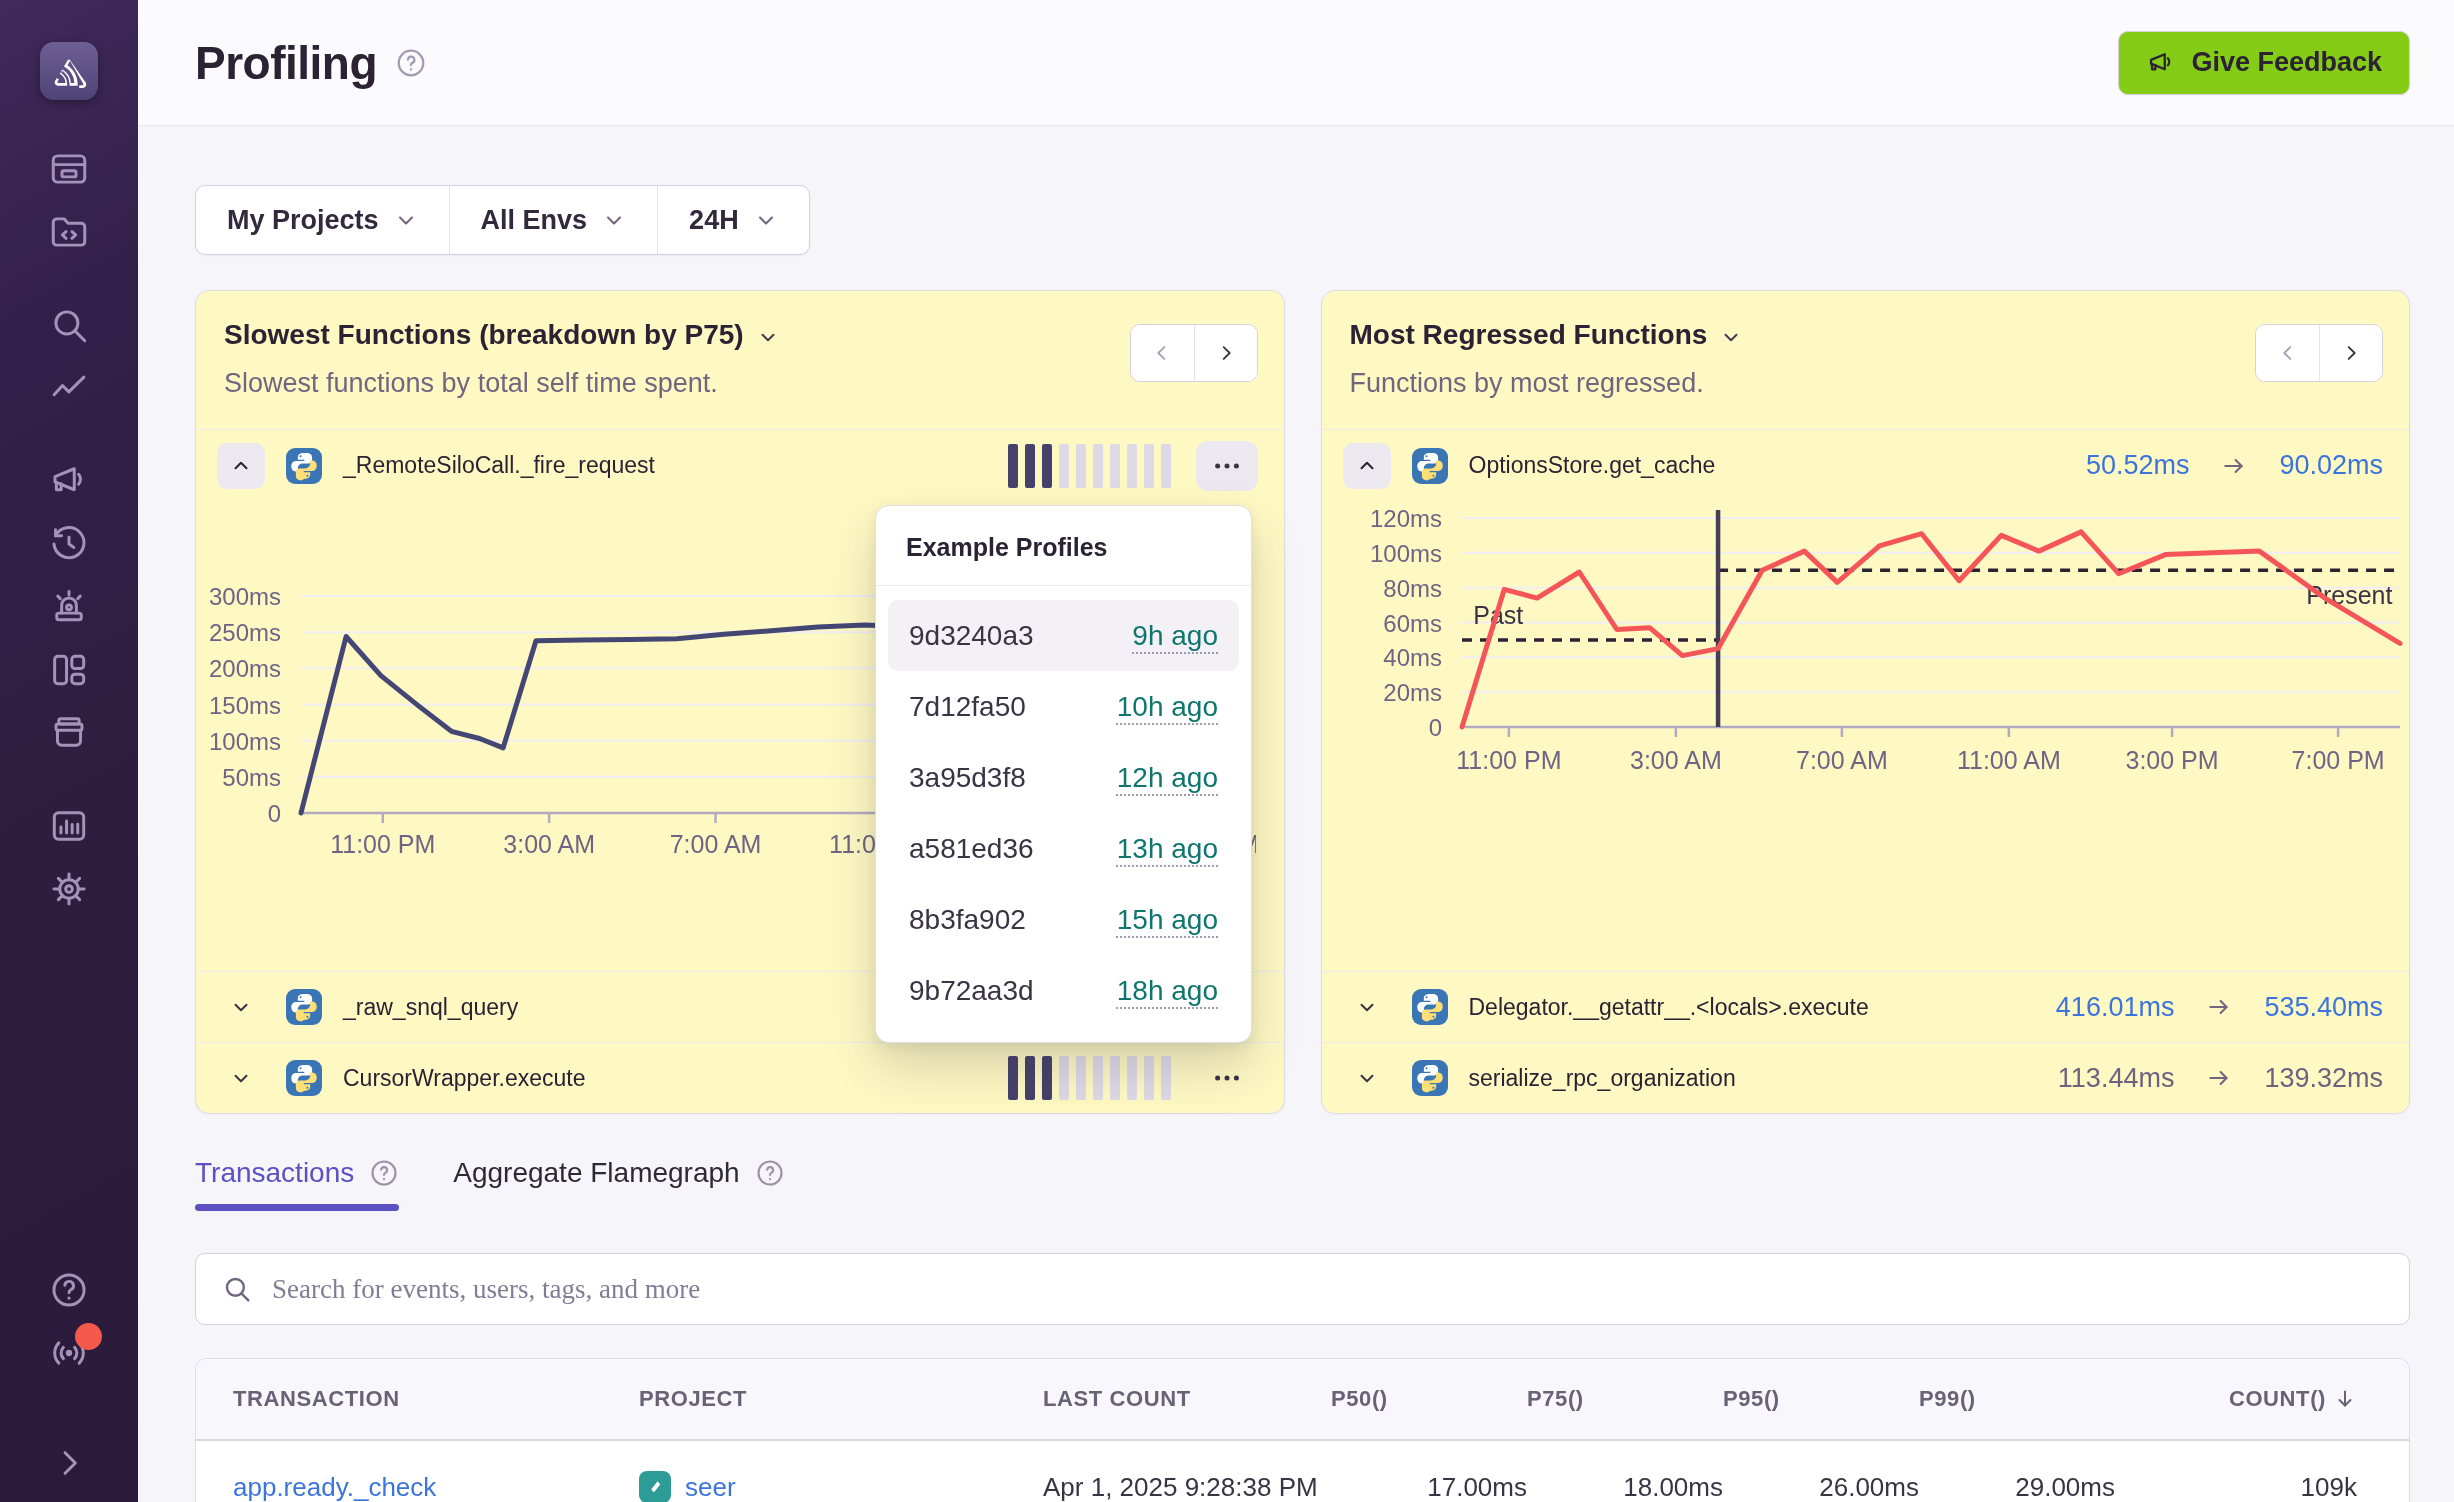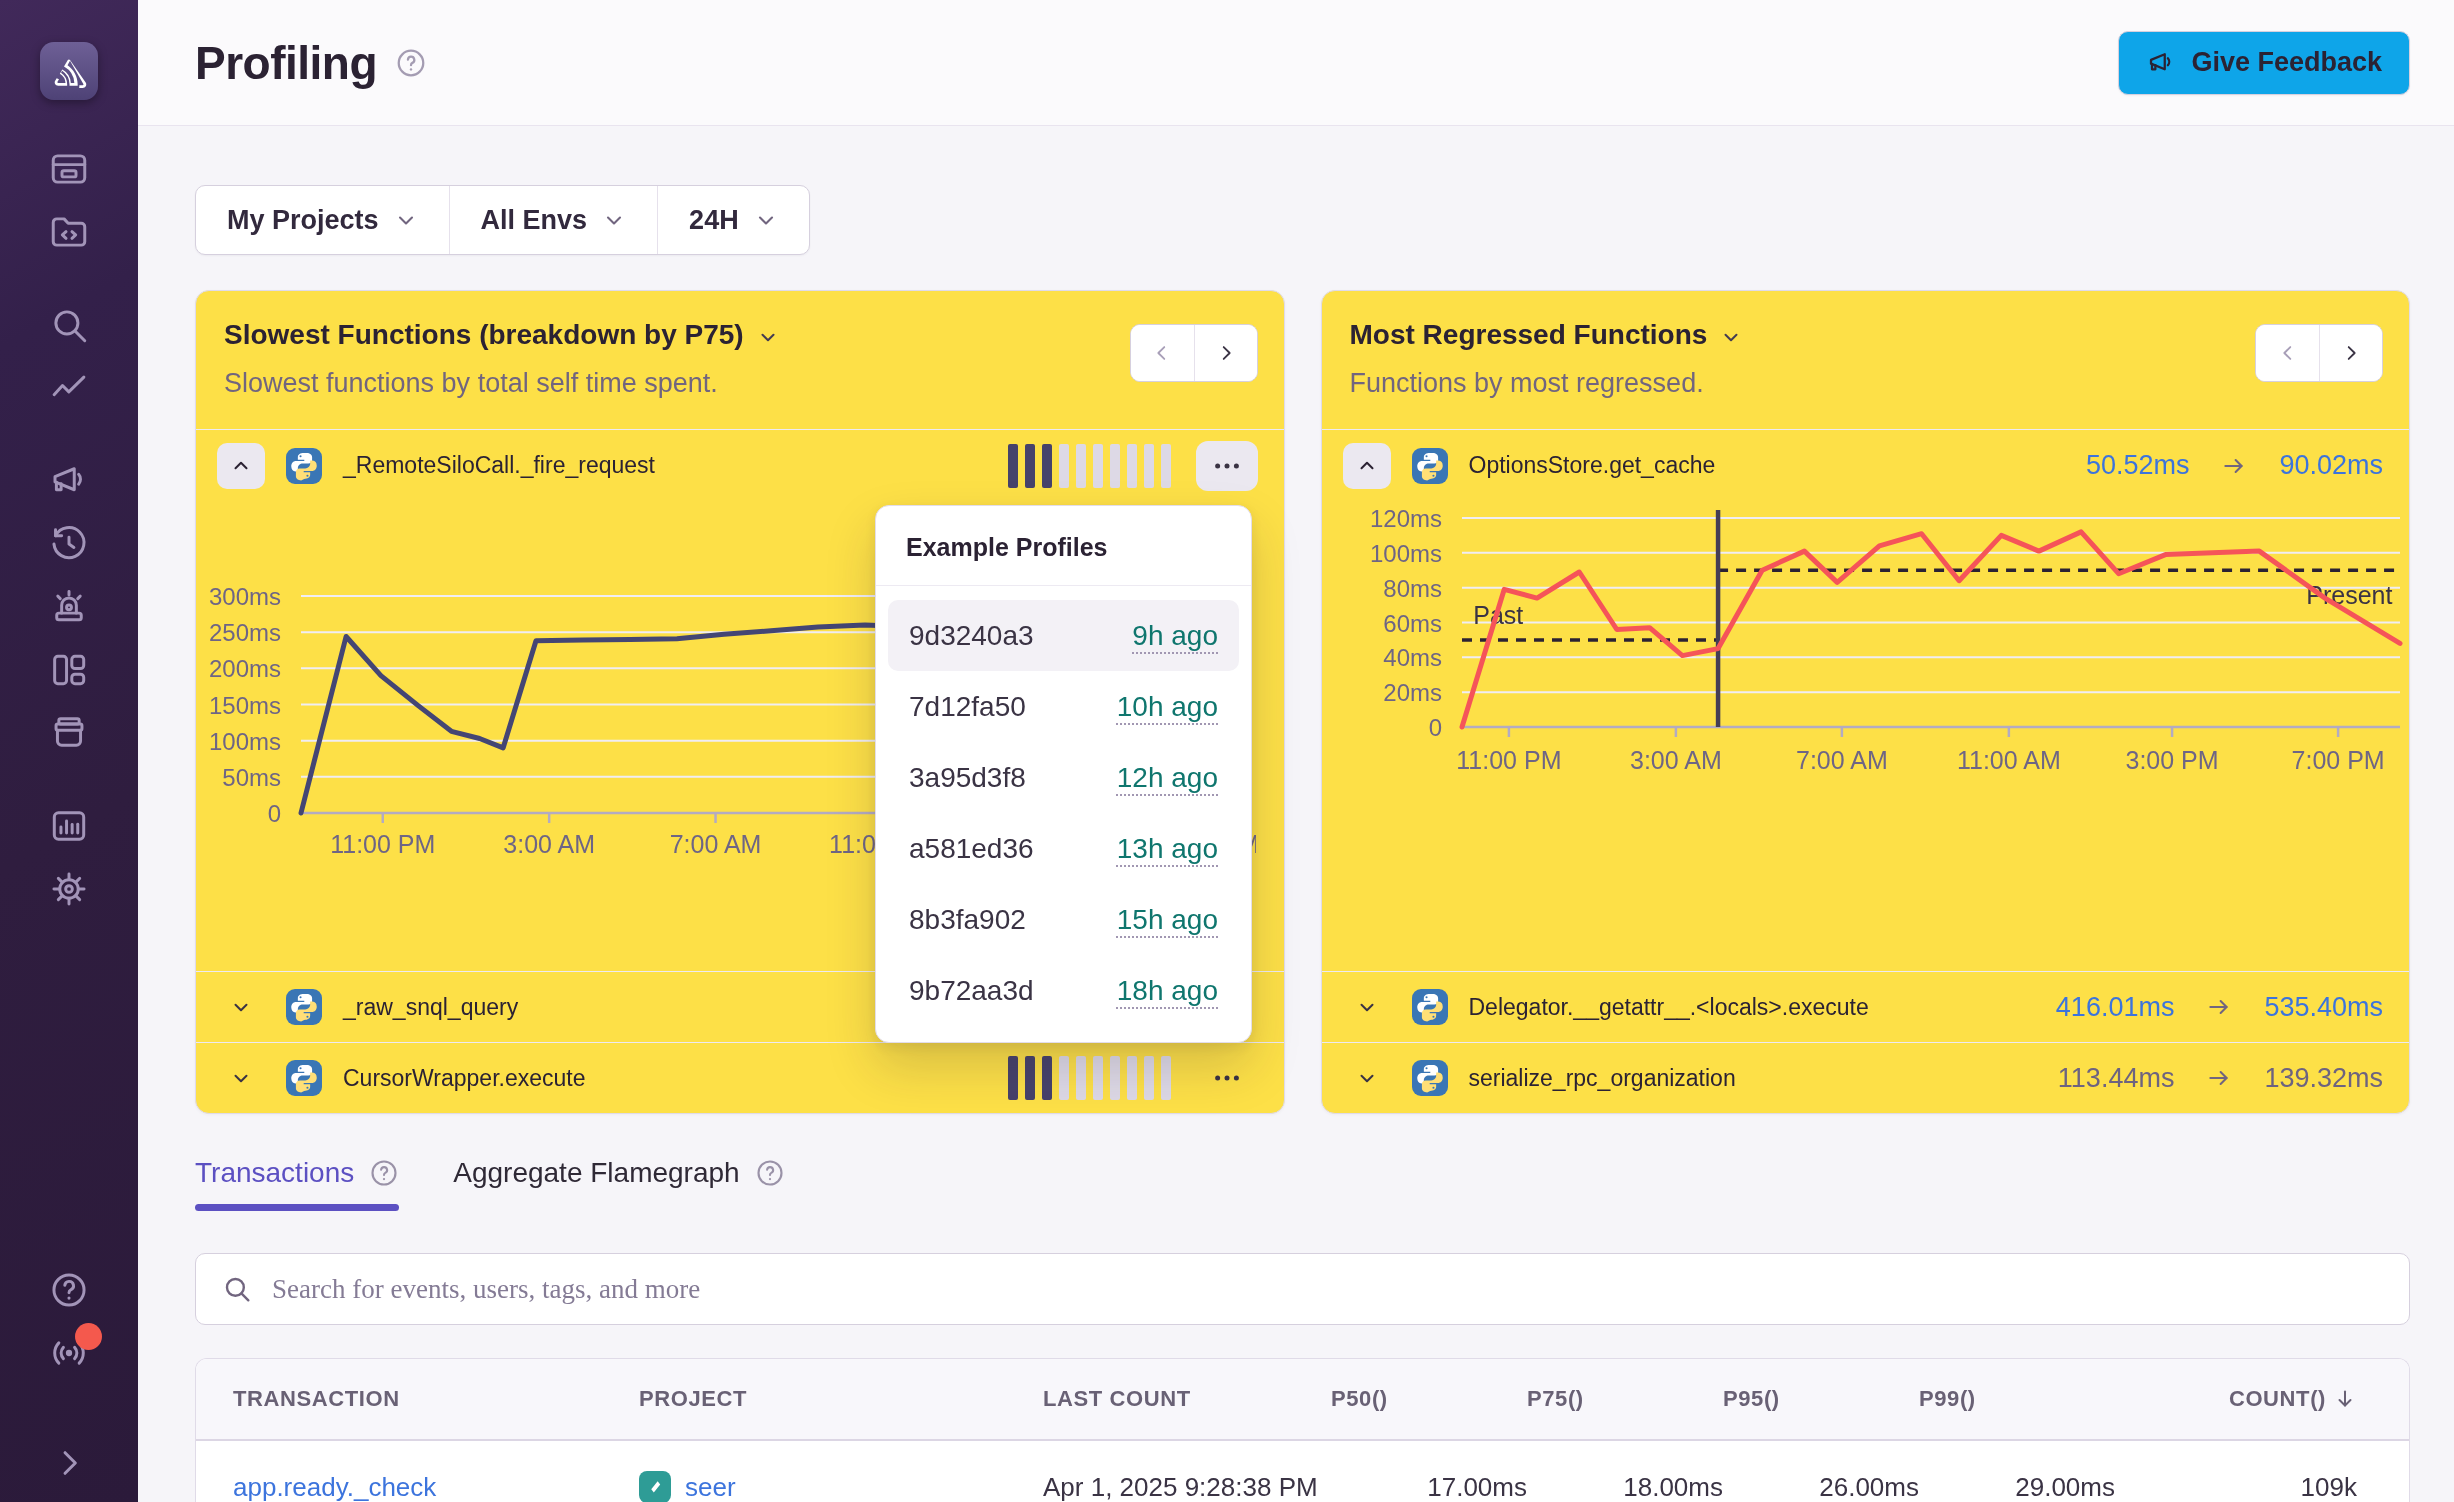--- a/index.html
+++ b/index.html
@@ -21,34 +21,34 @@
   .collapse-gap{margin-top:47px}
   .notif-dot{position:absolute;top:-7px;right:-10px;width:27px;height:27px;border-radius:50%;background:#f4594d}
 
   
   .main{position:absolute;left:138px;right:0;top:0;bottom:0}
   .page-header{height:126px;background:#fbfafc;border-bottom:1px solid #e9e4ef;
     display:flex;align-items:center;padding:0 44px 0 57px}
   .page-title{font-size:46px;font-weight:700;letter-spacing:-.5px;color:#2b2233}
   .title-help{margin-left:18px;color:#a49cb2;display:flex}
   .feedback-btn{margin-left:auto;height:64px;display:flex;align-items:center;gap:15px;padding:0 27px;
-    background:#0ea5e9;border:1px solid #d6d0de;border-radius:10px;font-size:27px;font-weight:700;color:#2b2233;
+    background:#84cc16;border:1px solid #d6d0de;border-radius:10px;font-size:27px;font-weight:700;color:#2b2233;
     box-shadow:0 1px 2px rgba(43,34,51,.05);cursor:pointer}
   .content{padding:59px 44px 0 57px}
 
   
   .filter-bar{display:inline-flex;height:70px;background:#fff;border:1px solid #d6d0de;border-radius:10px;
     align-items:center;box-shadow:0 1px 2px rgba(43,34,51,.05)}
   .filter-item{display:flex;align-items:center;gap:15px;padding:0 31px;font-size:27px;font-weight:700;color:#32293d;height:100%;cursor:pointer}
   .filter-item+.filter-item{border-left:1px solid #e6e1ec}
   .filter-item .chev{color:#71657f;display:flex}
 
   
   .panels{display:flex;gap:36px;margin-top:35px}
-  .panel{width:1089.5px;background:#fde047;border:1px solid #e0dbe8;border-radius:14px;box-shadow:0 1px 3px rgba(43,34,51,.04)}
+  .panel{width:1089.5px;background:#fef9c3;border:1px solid #e0dbe8;border-radius:14px;box-shadow:0 1px 3px rgba(43,34,51,.04)}
   .panel-head{display:flex;align-items:flex-start;padding:28px 26px 30px 28px;border-bottom:1px solid #edeaf2}
   .panel-titles h2{font-size:28px;font-weight:700;color:#2b2233;display:flex;align-items:center;gap:13px}
   .panel-titles h2 .chev{color:#443c52;display:flex;margin-top:4px}
   .panel-sub{margin-top:17px;font-size:27px;color:#71657f}
   .pager{margin-left:auto;margin-top:5px;display:flex;border:1px solid #d6d0de;border-radius:10px;overflow:hidden;background:#fff}
   .pager .pg{width:63px;height:56px;display:flex;align-items:center;justify-content:center;background:#fff;border:none;cursor:pointer}
   .pager .pg+.pg{border-left:1px solid #e6e1ec}
   .pg.prev{color:#a89fb8}.pg.next{color:#3a3344}
 
   .fn-row{display:flex;align-items:center;gap:21px;height:71px;padding:0 26px 0 21px}

